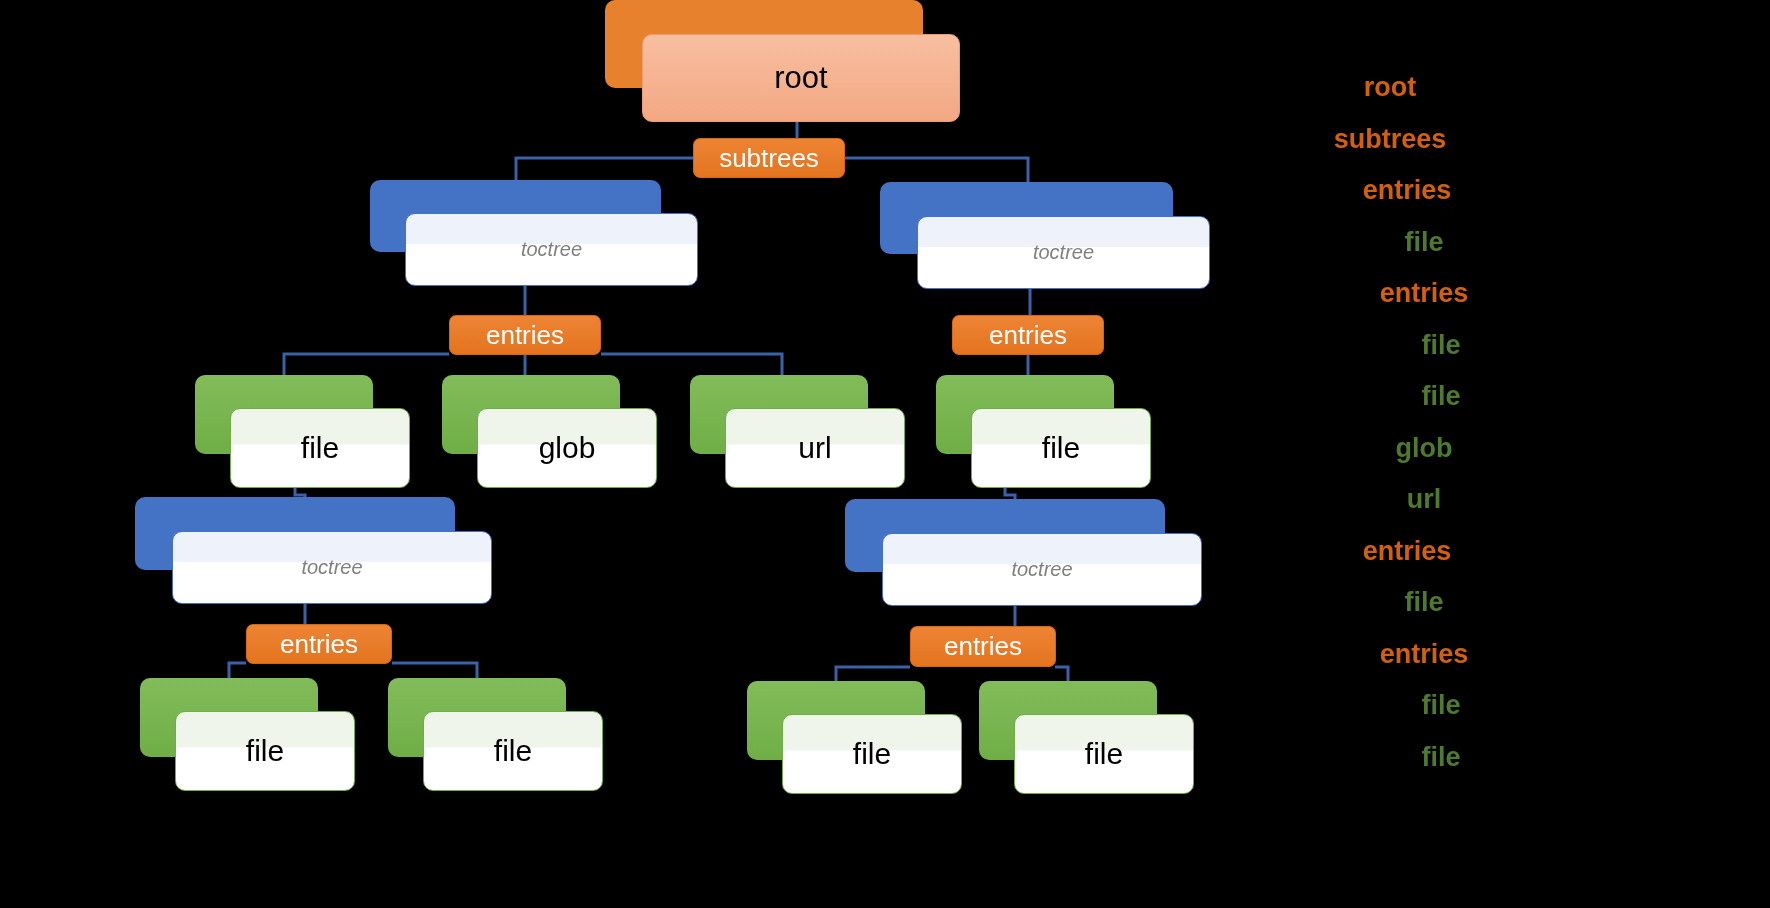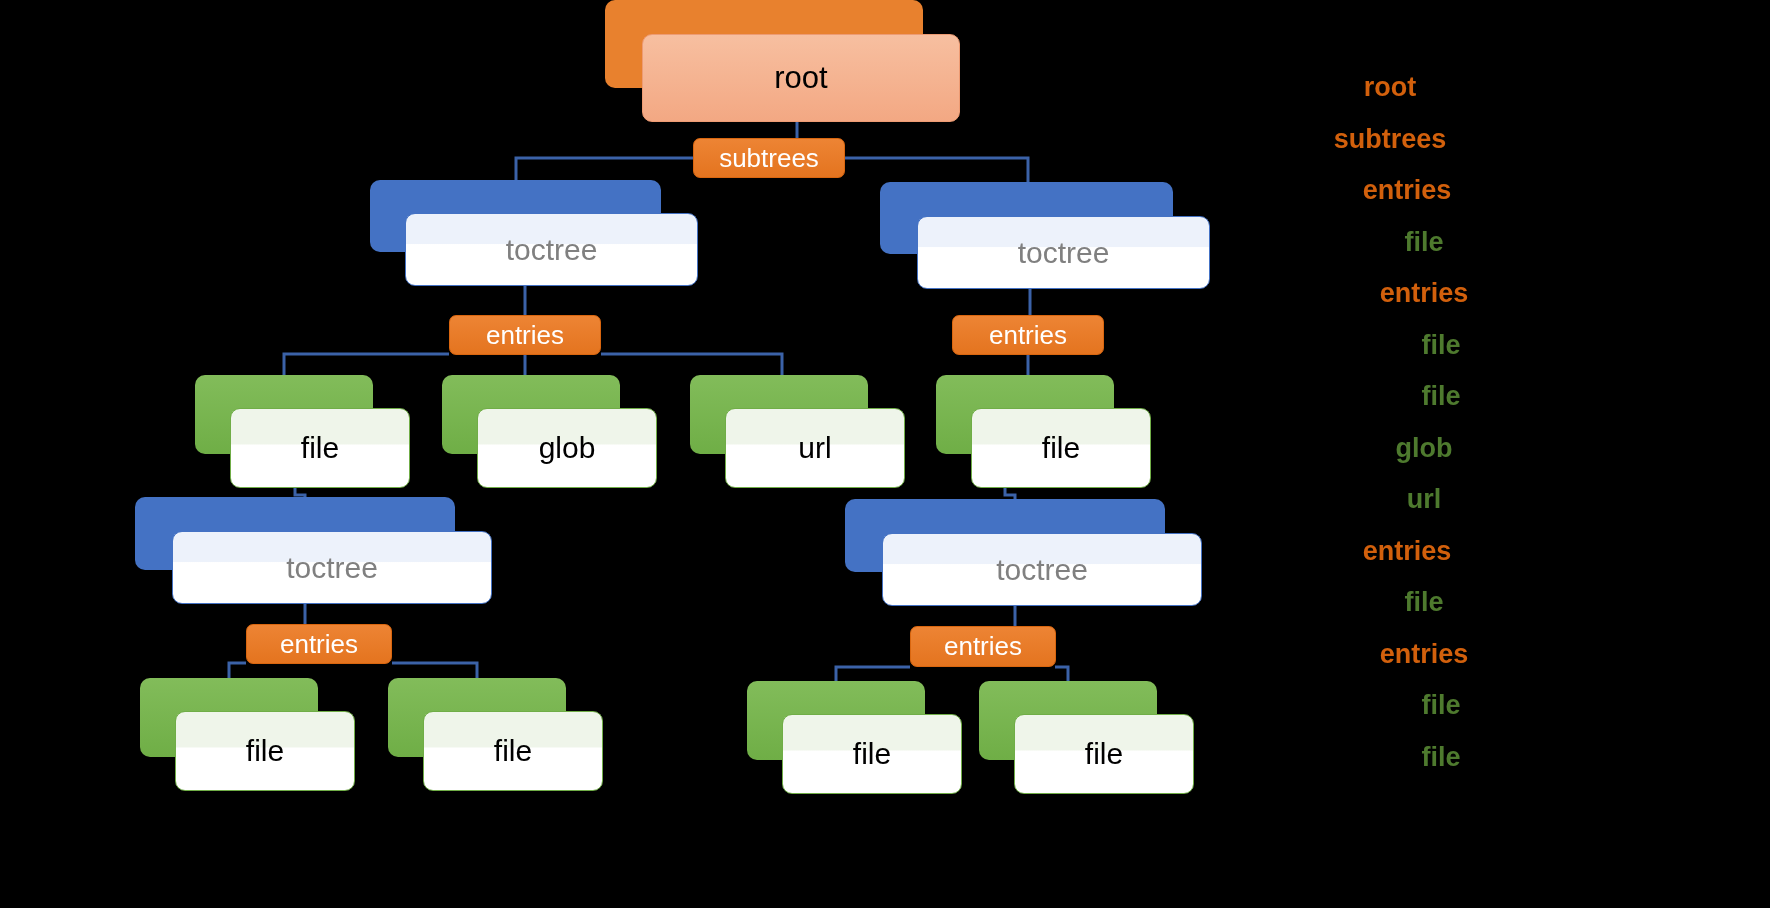--- a/index.html
+++ b/index.html
@@ -36,21 +36,21 @@
     background: linear-gradient(180deg,#F7BFA0 0%,#F3A883 100%);
     border: 1px solid #EE9B73;
     color:#000; font-size:31px;
   }
 
   
   .toctree .back  { background:#4472C4; }
   .toctree .front {
     background: linear-gradient(180deg,#EDF2FB 0%,#EDF2FB 42%,#FFFFFF 43%,#FFFFFF 100%);
     border: 1.5px solid #4472C4;
-    color:#808080; font-size:30px;
+    color:#808080; font-size:20px;font-style:italic;
   }
 
   
   .leaf .back  { background: linear-gradient(180deg,#82BC5A 0%,#6FAE46 100%); }
   .leaf .front {
     background: linear-gradient(180deg,#EFF5EA 0%,#EFF5EA 45%,#FFFFFF 46%,#FFFFFF 100%);
     border: 1.5px solid #70AD47;
     color:#000; font-size:30px;
   }
 

